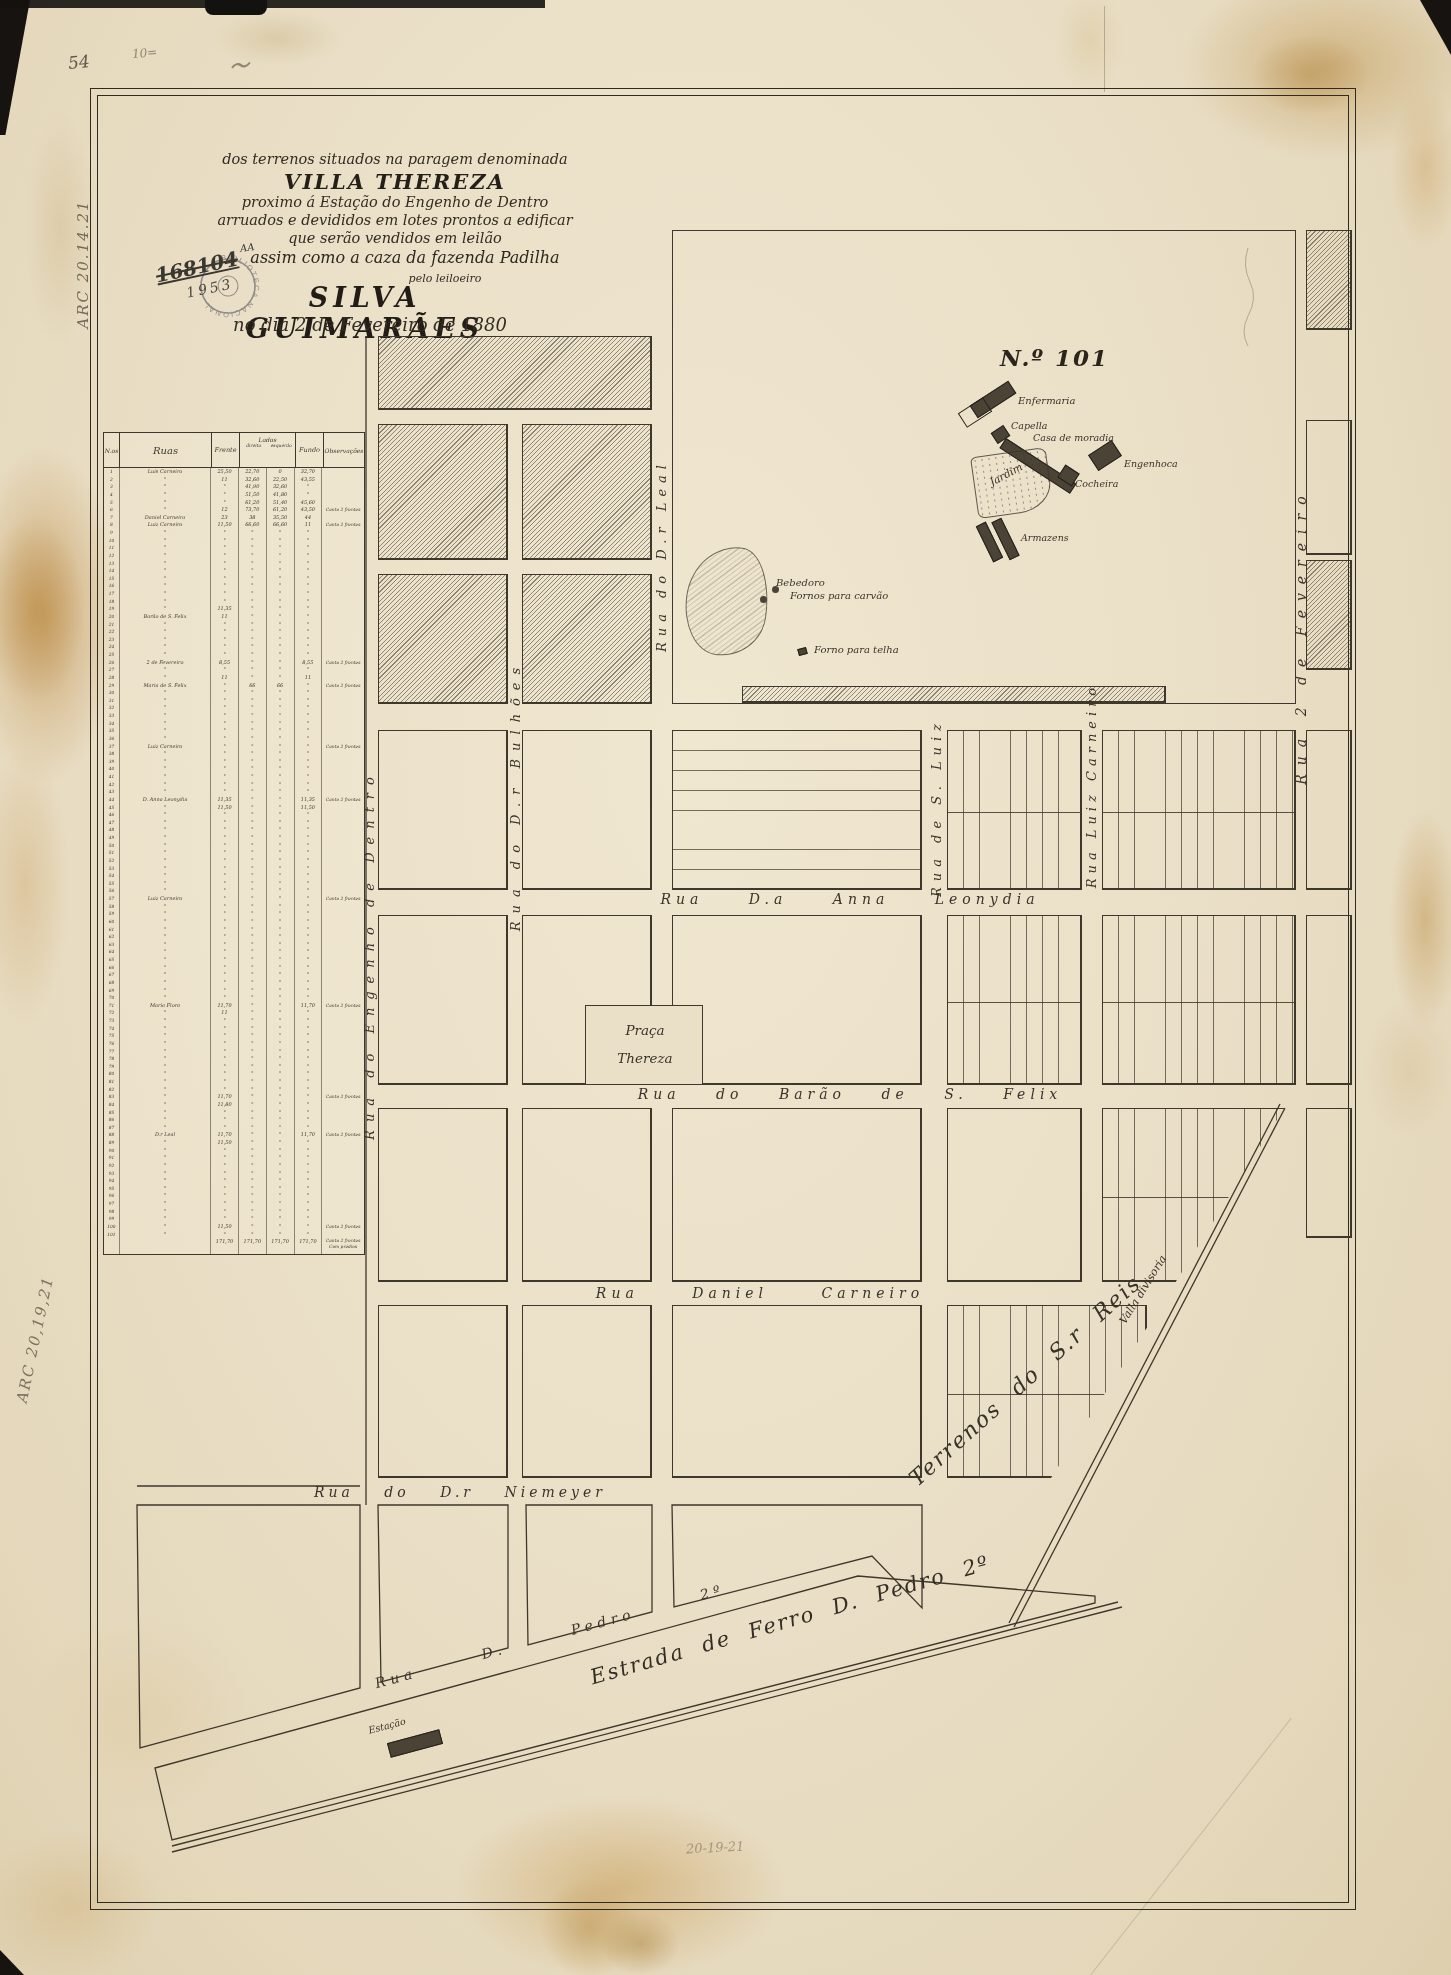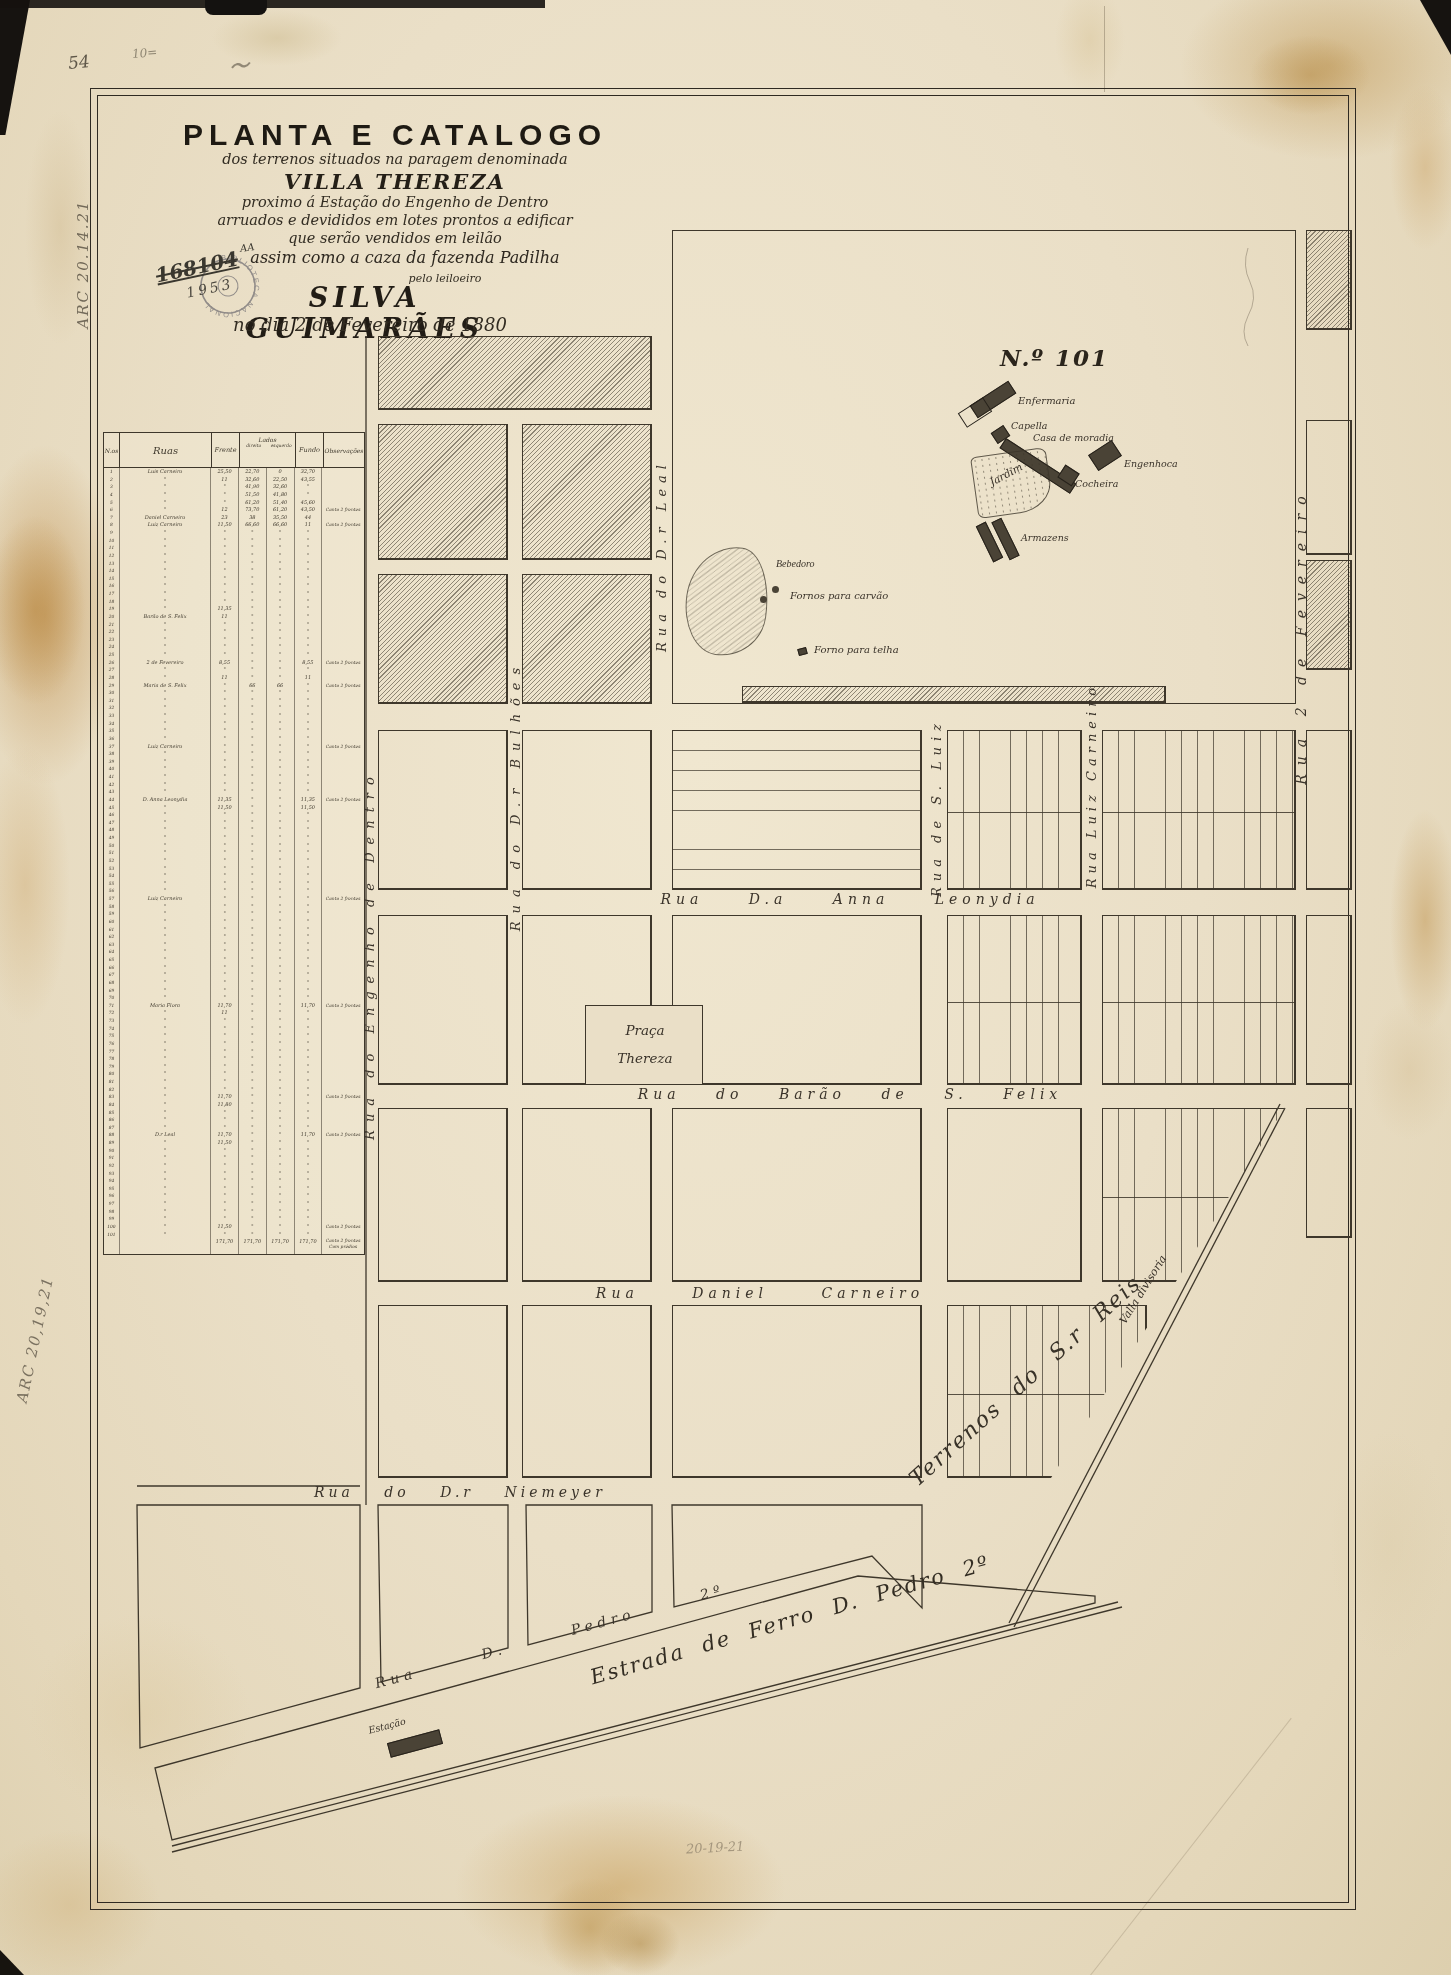--- a/index.html
+++ b/index.html
@@ -95,21 +95,20 @@
       <textPath href="#stc">BIBLIOTECA NACIONAL</textPath>
     </text>
   </svg>
   <div class="hw" style="left:155px;top:255px;font-size:20px;font-weight:bold;transform:rotate(-12deg);text-decoration:underline line-through;color:#3a372f;">168104</div>
   <div class="hw" style="left:240px;top:242px;font-size:10px;transform:rotate(-8deg);color:#3a372f;">AA</div>
   <div class="hw" style="left:186px;top:280px;font-size:14px;letter-spacing:3px;transform:rotate(-12deg);color:#4a463e;">1953</div>
 
   <div class="frame-outer"></div>
   <div class="frame-inner"></div>
 
-  <div class="title-line t-sans" style="left:165px;top:118px;width:460px;font-size:30px;font-weight:bold;letter-spacing:6px;color:#1e1a13;">PLANTA E CATALOGO</div>
   <div class="title-line" style="left:180px;top:151px;width:430px;font-size:14.5px;font-style:italic;color:#322c22;">dos terrenos situados na paragem denominada</div>
   <div class="title-line" style="left:230px;top:169px;width:330px;font-size:21px;font-style:italic;font-weight:bold;letter-spacing:2px;color:#241f17;">VILLA THEREZA</div>
   <div class="title-line" style="left:200px;top:194px;width:390px;font-size:14.5px;font-style:italic;color:#322c22;">proximo á Estação do Engenho de Dentro</div>
   <div class="title-line" style="left:170px;top:212px;width:450px;font-size:14.5px;font-style:italic;color:#322c22;">arruados e devididos em lotes prontos a edificar</div>
   <div class="title-line" style="left:230px;top:230px;width:330px;font-size:14.5px;font-style:italic;color:#322c22;">que serão vendidos em leilão</div>
   <div class="title-line" style="left:190px;top:248px;width:430px;font-size:16px;font-style:italic;color:#2e2820;">assim como a caza da fazenda Padilha</div>
   <div class="title-line" style="left:370px;top:272px;width:150px;font-size:11px;font-style:italic;color:#322c22;">pelo leiloeiro</div>
   <div class="title-line" style="left:200px;top:282px;width:330px;font-size:27px;font-style:italic;font-weight:bold;letter-spacing:5px;color:#211c15;">SILVA GUIMARÃES</div>
   <div class="title-line" style="left:225px;top:314px;width:290px;font-size:18px;font-style:italic;color:#322c22;">no dia 2 de Fevereiro de 1880</div>
 
@@ -1071,21 +1070,21 @@
   <div class="lbl" style="left:1075px;top:478px;font-size:9.5px;">Cocheira</div>
   <div class="bld" style="left:1091px;top:446px;width:28px;height:19px;transform:rotate(-33deg);"></div>
   <div class="lbl" style="left:1124px;top:458px;font-size:9.5px;">Engenhoca</div>
   <div style="position:absolute;left:974px;top:452px;width:74px;height:60px;transform:rotate(-8deg);border:1px solid rgba(60,54,42,.8);border-radius:8% 12% 45% 10%;background-image:radial-gradient(rgba(60,54,42,.5) .7px, transparent .9px);background-size:7px 6px;"></div>
   <div class="lbl" style="left:988px;top:468px;font-size:10.5px;transform:rotate(-28deg);">Jardim</div>
   <div class="bld" style="left:984px;top:522px;width:11px;height:40px;transform:rotate(-26deg);"></div>
   <div class="bld" style="left:1000px;top:518px;width:11px;height:42px;transform:rotate(-26deg);"></div>
   <div class="lbl" style="left:1021px;top:532px;font-size:9.5px;">Armazens</div>
 
   <div style="position:absolute;left:686px;top:546px;width:80px;height:108px;border:1px solid rgba(60,54,42,.7);border-radius:60% 40% 55% 45% / 50% 60% 40% 50%;transform:rotate(8deg);background-image:repeating-linear-gradient(135deg, rgba(64,57,44,0) 0 3px, rgba(64,57,44,.25) 3px 4px);"></div>
-  <div class="lbl" style="left:776px;top:558px;font-size:10px;font-family:Liberation Serif, serif;">Bebedoro</div>
+  <div class="lbl" style="left:776px;top:577px;font-size:10px;">Bebedoro</div>
   <div style="position:absolute;left:760px;top:596px;width:7px;height:7px;border-radius:50%;background:#4a4336;"></div>
   <div style="position:absolute;left:772px;top:586px;width:7px;height:7px;border-radius:50%;background:#4a4336;"></div>
   <div class="lbl" style="left:790px;top:590px;font-size:10px;">Fornos para carvão</div>
   <div class="bld" style="left:798px;top:648px;width:9px;height:7px;transform:rotate(-15deg);"></div>
   <div class="lbl" style="left:814px;top:644px;font-size:10px;">Forno para telha</div>
 
   <div class="blk" style="left:378px;top:730px;width:130px;height:160px;"></div>
   <div class="blk" style="left:522px;top:730px;width:130px;height:160px;"></div>
   <div class="blk hstrips" style="left:672px;top:730px;width:250px;height:160px;"></div>
   <div class="blk ticksv" style="left:947px;top:730px;width:135px;height:160px;"></div>

